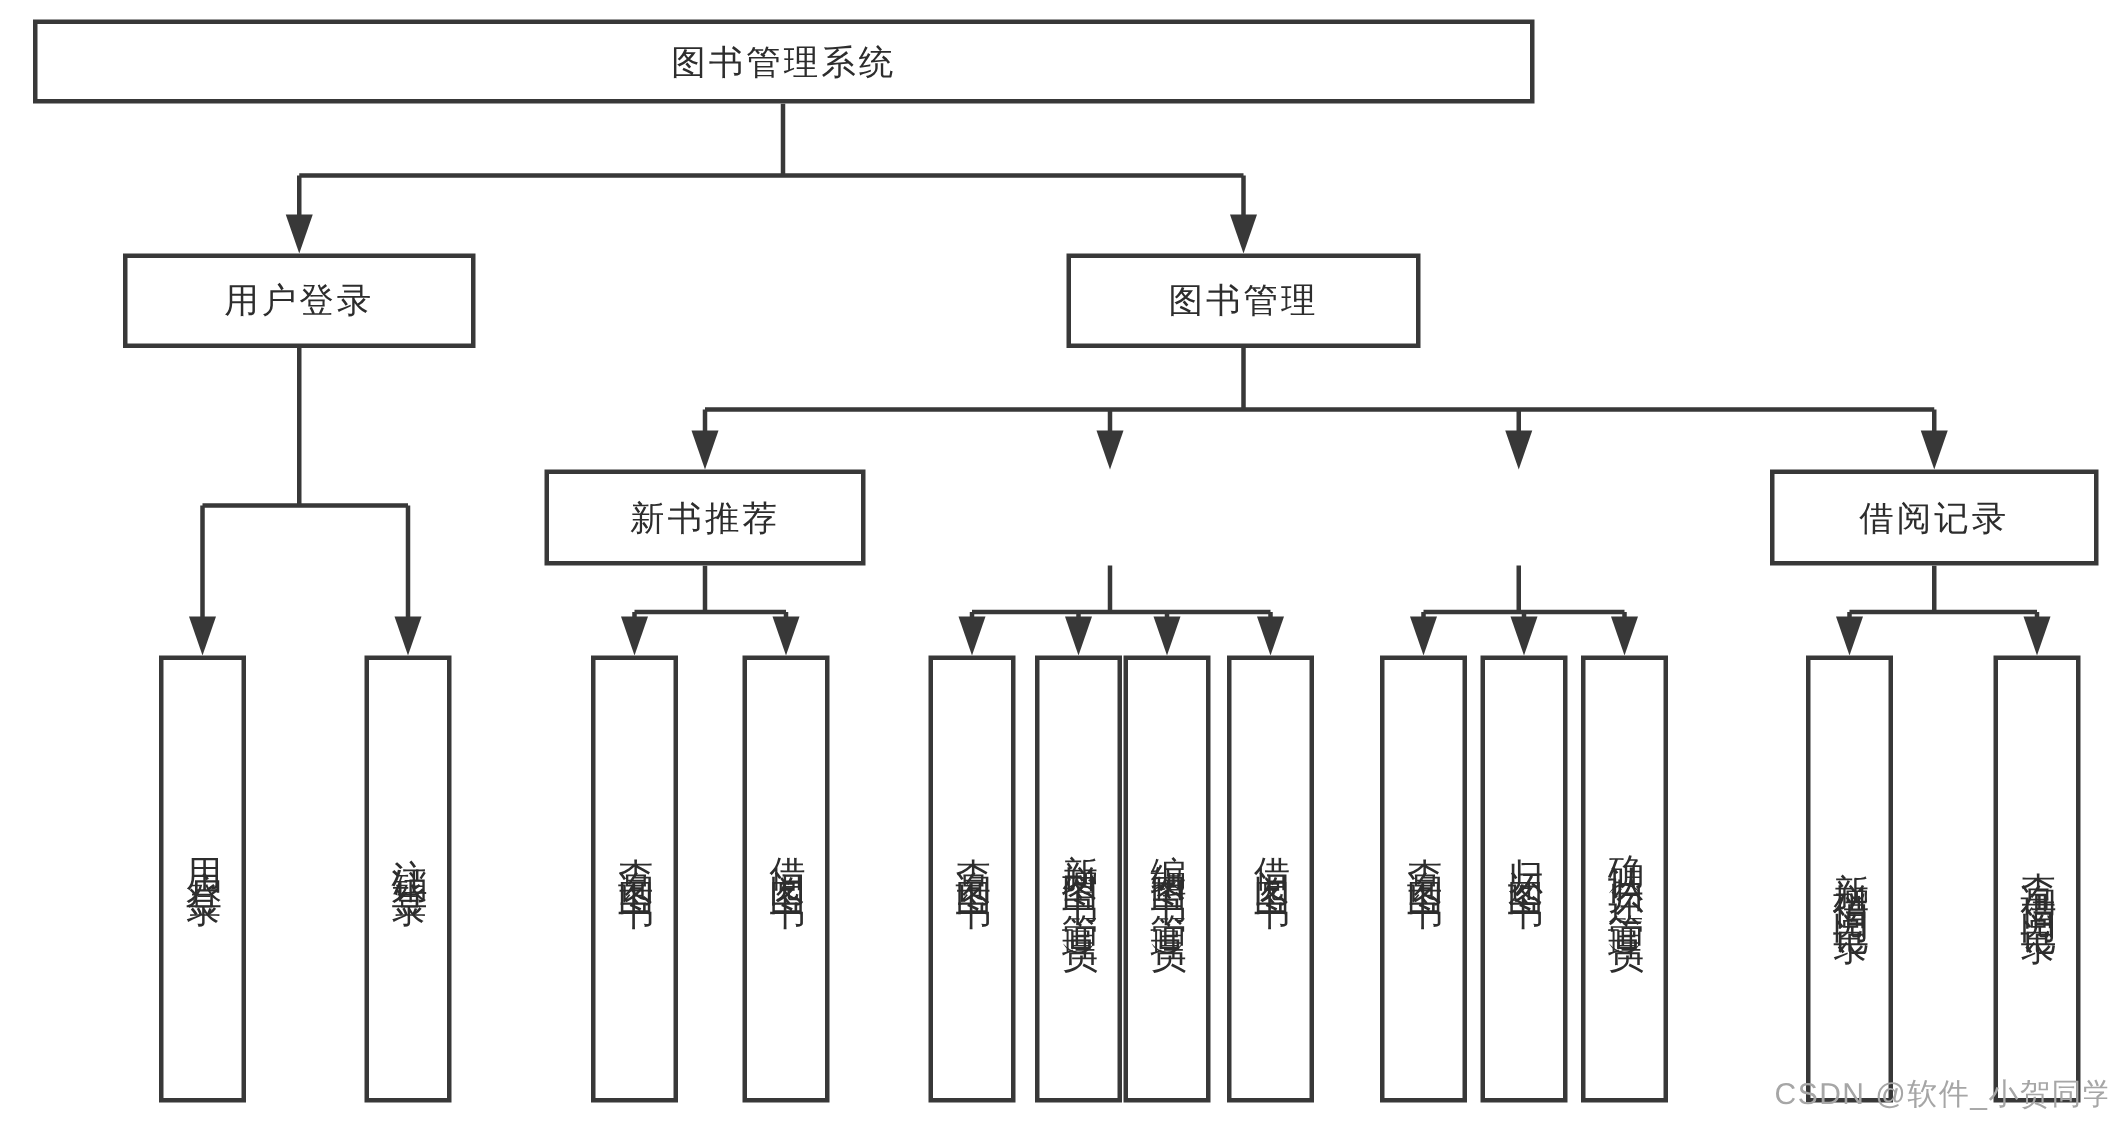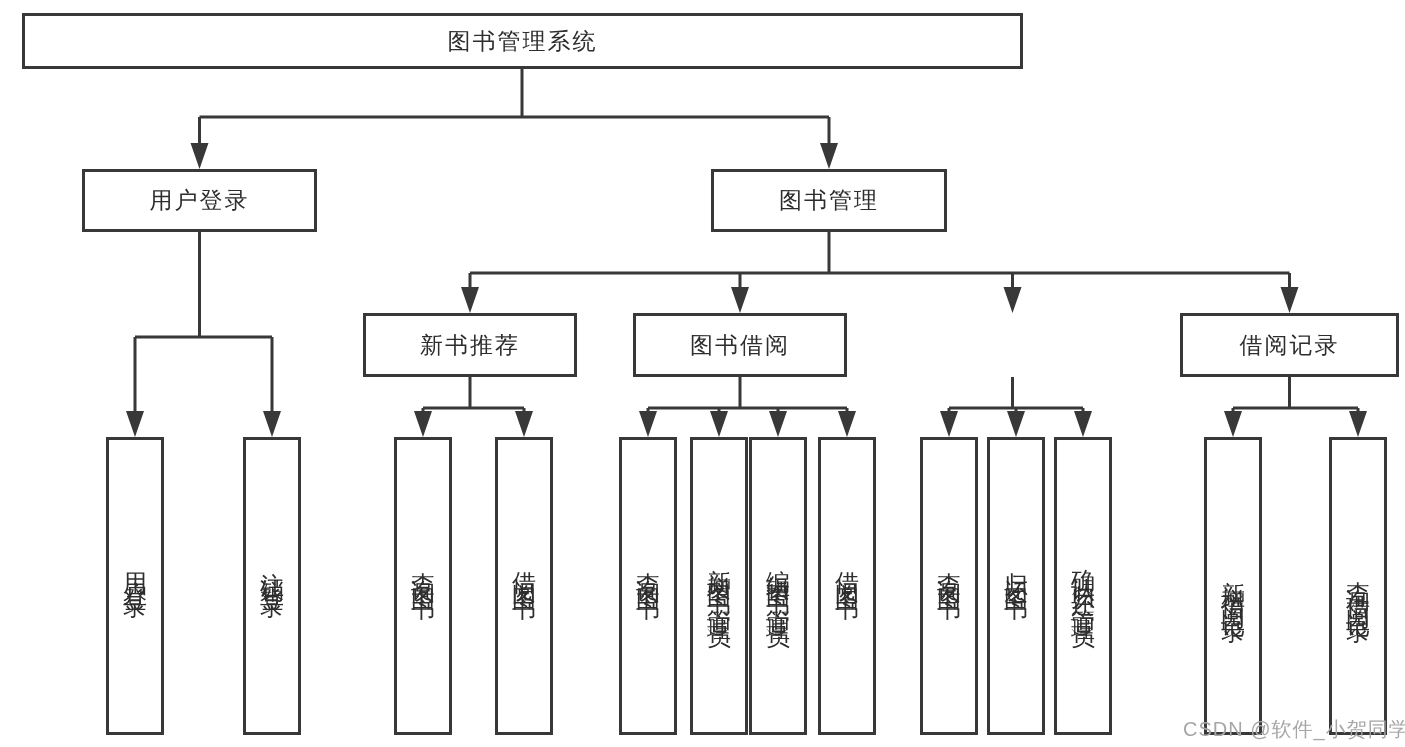--- a/index.html
+++ b/index.html
@@ -83,23 +83,20 @@
   <div class="box h" style="left:82px;top:169px;width:235px;height:63px">
     <span>用户登录</span>
   </div>
   <div class="box h" style="left:711px;top:169px;width:236px;height:63px">
     <span>图书管理</span>
   </div>
 
   <div class="box h" style="left:363px;top:313px;width:214px;height:64px">
     <span>新书推荐</span>
   </div>
-  <div class="box h" style="left:633px;top:313px;width:214px;height:64px">
-    <span>图书借阅</span>
-  </div>
   <div class="box h" style="left:1180px;top:313px;width:219px;height:64px">
     <span>借阅记录</span>
   </div>
 
   <div class="box v pad" style="left:106px;top:437px">
     <span class="vt">用户登录</span>
   </div>
   <div class="box v pad" style="left:243px;top:437px">
     <span class="vt">注销登录</span>
   </div>

